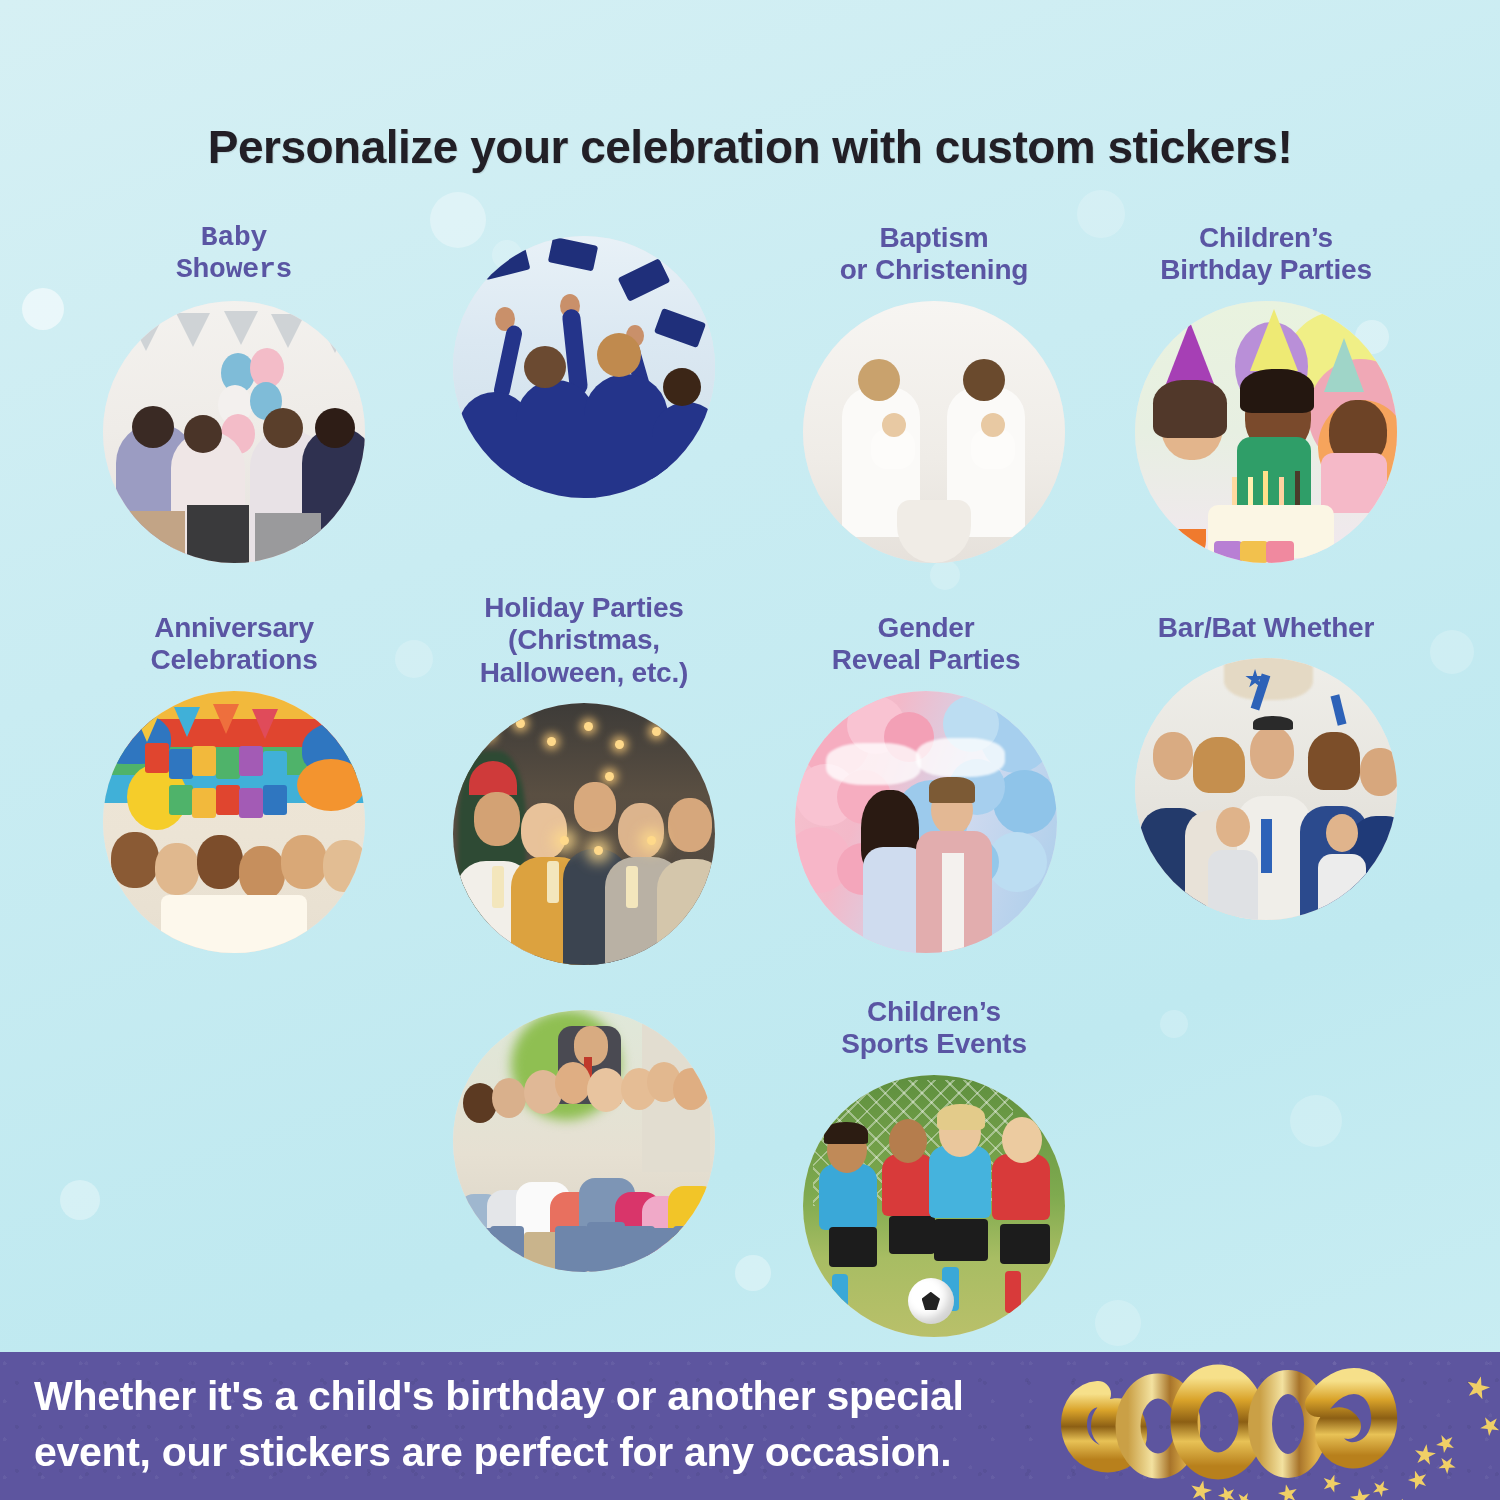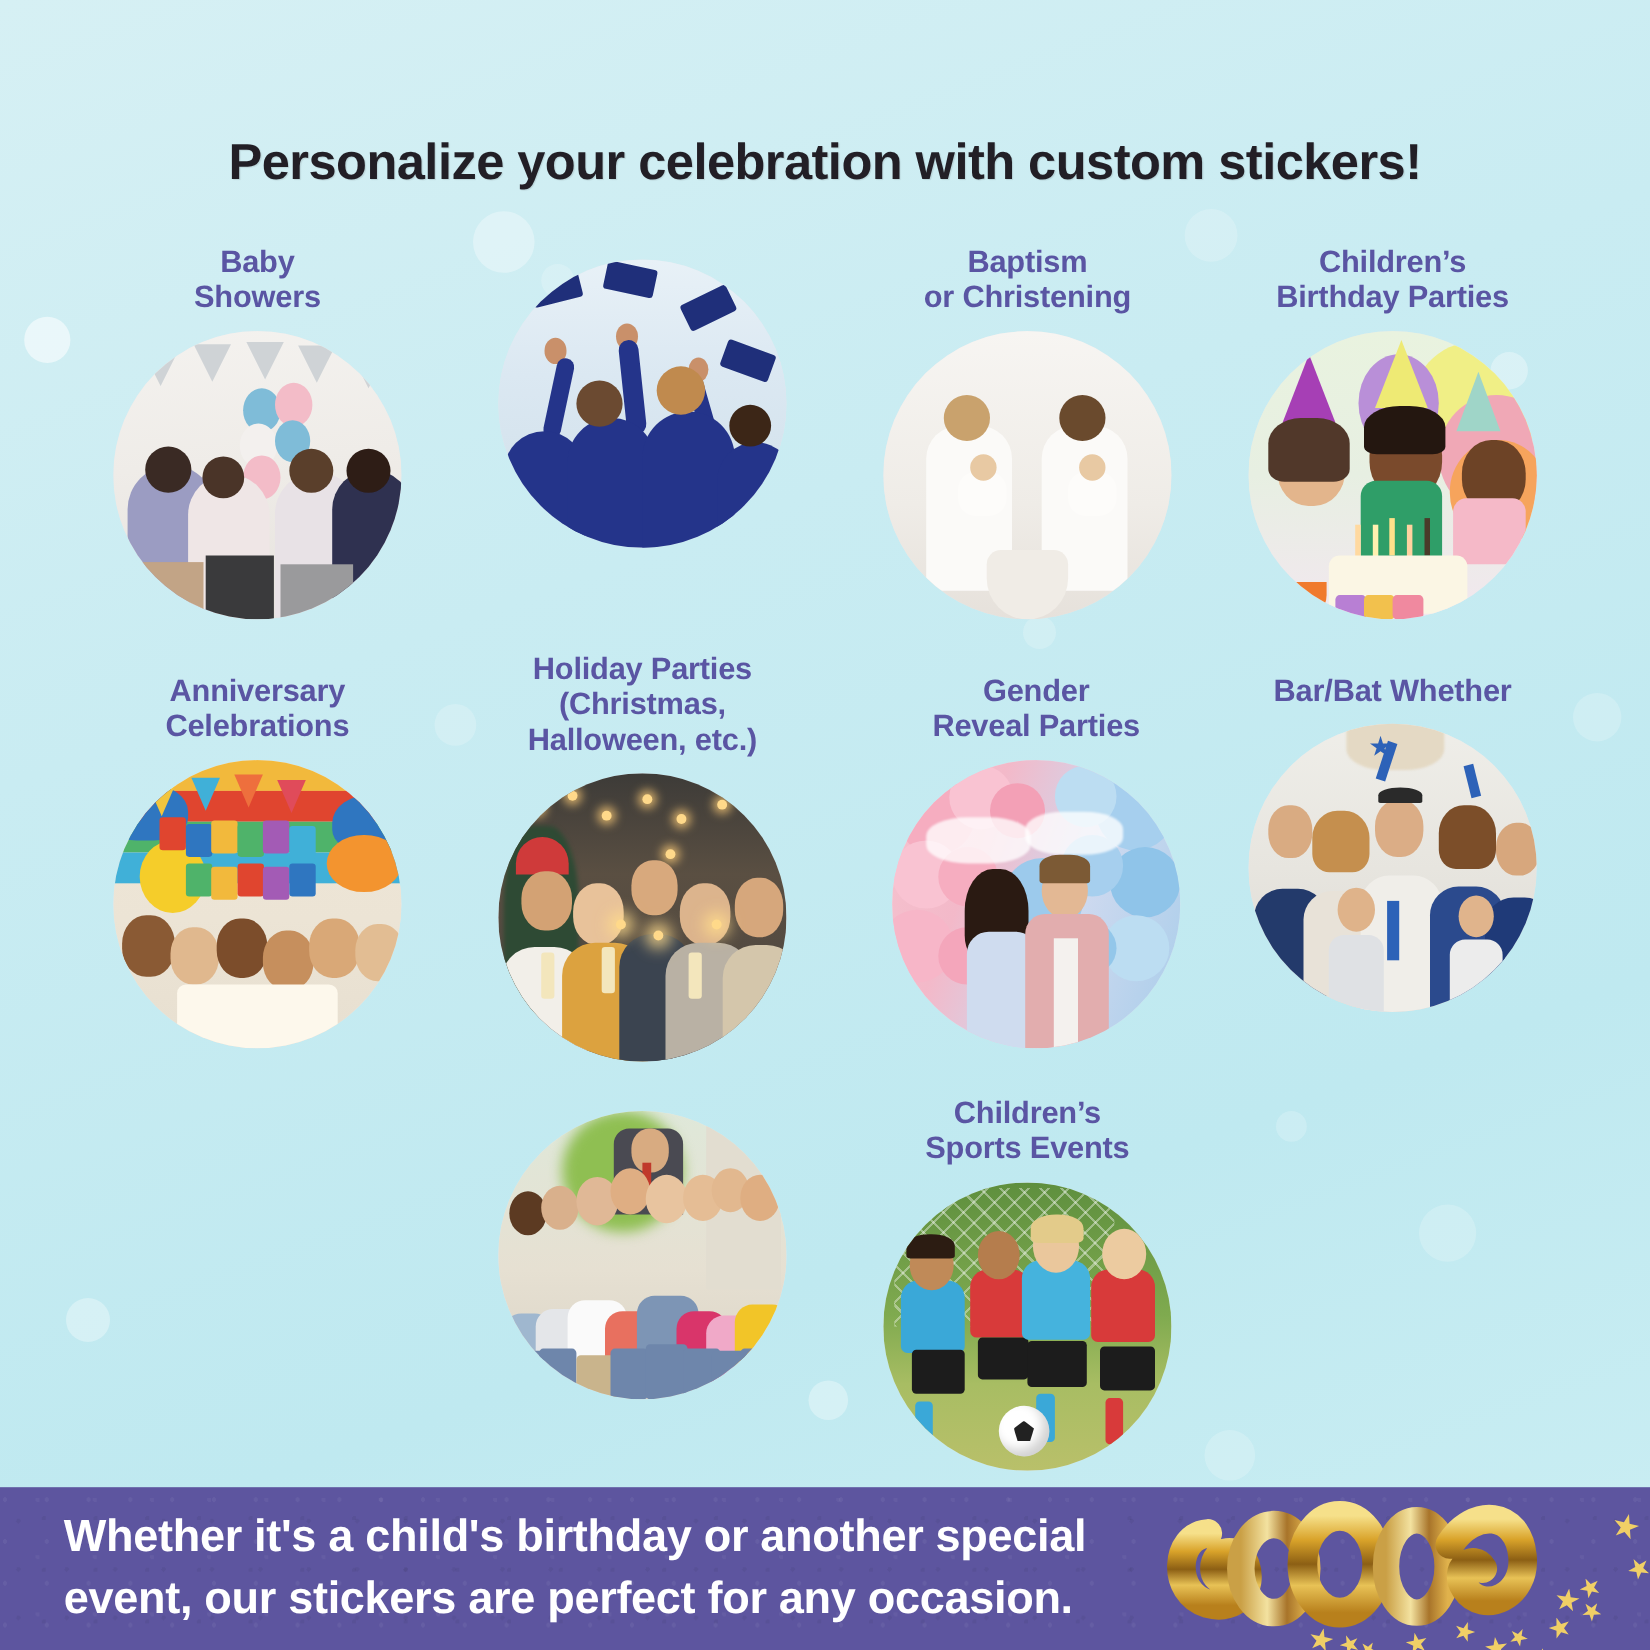--- a/index.html
+++ b/index.html
@@ -199,21 +199,20 @@
     left: 34px;
     top: 17px;
     width: 1060px;
     color: #ffffff;
     font-size: 41px;
     font-weight: bold;
     line-height: 1.36;
     letter-spacing: -0.3px;
     white-space: pre-line;
     z-index: 3;
-    margin-left: 24px;
   }
   .ribbon-area {
     position: absolute;
     right: 0; top: 0;
     width: 460px;
     height: 148px;
     z-index: 2;
   }
   .star {
     position: absolute;
@@ -239,21 +238,21 @@
   <div class="bubble faint" style="left:1095px; top:1300px; width:46px; height:46px;"></div>
   <div class="bubble faint" style="left:395px; top:640px; width:38px; height:38px;"></div>
   <div class="bubble faint" style="left:930px; top:560px; width:30px; height:30px;"></div>
   <div class="bubble faint" style="left:1160px; top:1010px; width:28px; height:28px;"></div>
 
 
   <div class="subheading">Personalize your celebration with custom stickers!</div>
 
   <div class="grid">
 
-    <div class="cell" style="left:84px; top:222px;">
+    <div class="cell" style="left:84px; top:222px;font-family:Liberation Mono, monospace;">
       <div class="cell-label">Baby
 Showers</div>
       <div class="cell-photo" style="margin-top:14px;">
         <div class="scene s-babyshower">
           <div class="bunting">
             <div class="tri" style="left:10%;top:0;"></div>
             <div class="tri" style="left:28%;top:-6%;"></div>
             <div class="tri" style="left:46%;top:-10%;"></div>
             <div class="tri" style="left:64%;top:-4%;"></div>
             <div class="tri" style="left:82%;top:4%;"></div>
@@ -422,21 +421,21 @@
           <div style="position:absolute;left:15%;bottom:22%;width:12px;height:42px;background:#f3e6bc;border-radius:3px;"></div>
           <div style="position:absolute;left:36%;bottom:24%;width:12px;height:42px;background:#f3e6bc;border-radius:3px;"></div>
           <div style="position:absolute;left:66%;bottom:22%;width:12px;height:42px;background:#f3e6bc;border-radius:3px;"></div>
           <div class="light" style="left:41%;bottom:46%;box-shadow:0 0 14px 7px rgba(255,220,140,0.85);"></div>
           <div class="light" style="left:54%;bottom:42%;box-shadow:0 0 14px 7px rgba(255,220,140,0.85);"></div>
           <div class="light" style="left:74%;bottom:46%;box-shadow:0 0 14px 7px rgba(255,220,140,0.85);"></div>
         </div>
       </div>
     </div>
 
-    <div class="cell" style="left:792px; top:612px;">
+    <div class="cell" style="left:776px; top:612px;">
       <div class="cell-label">Gender
 Reveal Parties</div>
       <div class="cell-photo" style="margin-top:14px;">
         <div class="scene s-gender">
           <div class="blob" style="left:2%;top:6%;width:70px;height:70px;background:#f6adc0;"></div>
           <div class="blob" style="left:20%;top:2%;width:58px;height:58px;background:#f9c3d2;"></div>
           <div class="blob" style="left:34%;top:8%;width:50px;height:50px;background:#f3a0b6;"></div>
           <div class="blob" style="left:0%;top:28%;width:62px;height:62px;background:#f9c3d2;"></div>
           <div class="blob" style="left:16%;top:30%;width:54px;height:54px;background:#f6adc0;"></div>
           <div class="blob" style="left:-4%;top:52%;width:66px;height:66px;background:#f7b6c8;"></div>

